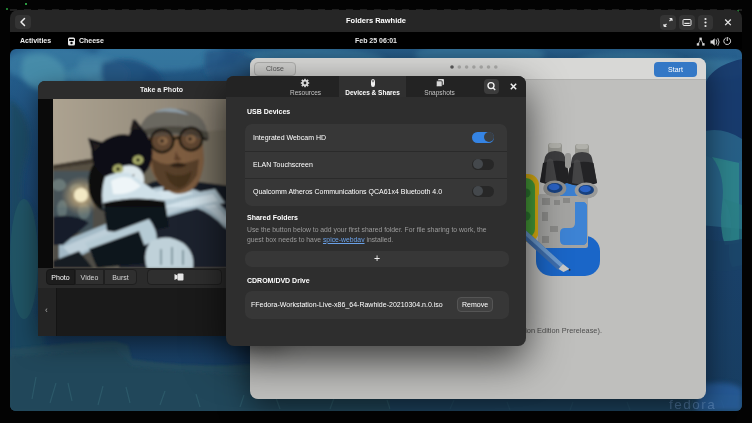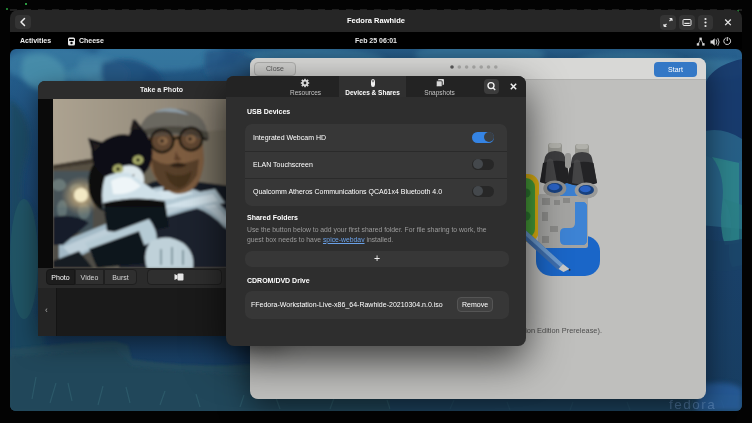--- a/index.html
+++ b/index.html
@@ -14,21 +14,21 @@
 
   <div class="abs" style="left:10px;top:9px;width:732px;height:2px;background:repeating-linear-gradient(90deg,#2a2a2a 0 7px,#060606 7px 14px);opacity:0.7;"></div>
   <div class="abs" style="left:6px;top:8px;width:2px;height:2px;background:#1f7a2f;"></div>
   <div class="abs" style="left:25px;top:3px;width:2px;height:2px;background:#2a9a3f;"></div>
   <div class="abs" style="left:737px;top:10px;width:2px;height:2px;background:#1f7a2f;"></div>
   <div class="abs" style="left:10px;top:10px;width:732px;height:22px;background:#262626;border-radius:8px 8px 0 0;"></div>
   <div class="abs" style="left:15px;top:15px;width:16px;height:14px;background:#343434;border-radius:4px;"></div>
   <svg class="abs" style="left:15px;top:15px;" width="16" height="14" viewBox="0 0 16 14">
     <path d="M9.5 3.5 L6 7 L9.5 10.5" fill="none" stroke="#f0f0f0" stroke-width="1.5" stroke-linecap="round" stroke-linejoin="round"></path>
   </svg>
-  <div class="abs" style="left:276px;top:16px;width:200px;text-align:center;color:#ffffff;font-size:7.5px;font-weight:bold;">Fedora Rawhide</div>
+  <div class="abs" style="left:276px;top:16px;width:200px;text-align:center;color:#ffffff;font-size:7.5px;font-weight:bold;">Folders Rawhide</div>
 
   <div class="abs" style="left:660px;top:15px;width:16px;height:15px;background:#343434;border-radius:4px;"></div>
   <svg class="abs" style="left:660px;top:15px;" width="16" height="15" viewBox="0 0 16 15">
     <g stroke="#e8e8e8" stroke-width="1.1" fill="none">
       <path d="M9.5 6 L12 3.5 M12 3.5 h-2.4 M12 3.5 v2.4"></path>
       <path d="M6.5 9 L4 11.5 M4 11.5 h2.4 M4 11.5 v-2.4"></path>
     </g>
   </svg>
   <div class="abs" style="left:679px;top:15px;width:16px;height:15px;background:#343434;border-radius:4px;"></div>
   <svg class="abs" style="left:679px;top:15px;" width="16" height="15" viewBox="0 0 16 15">

